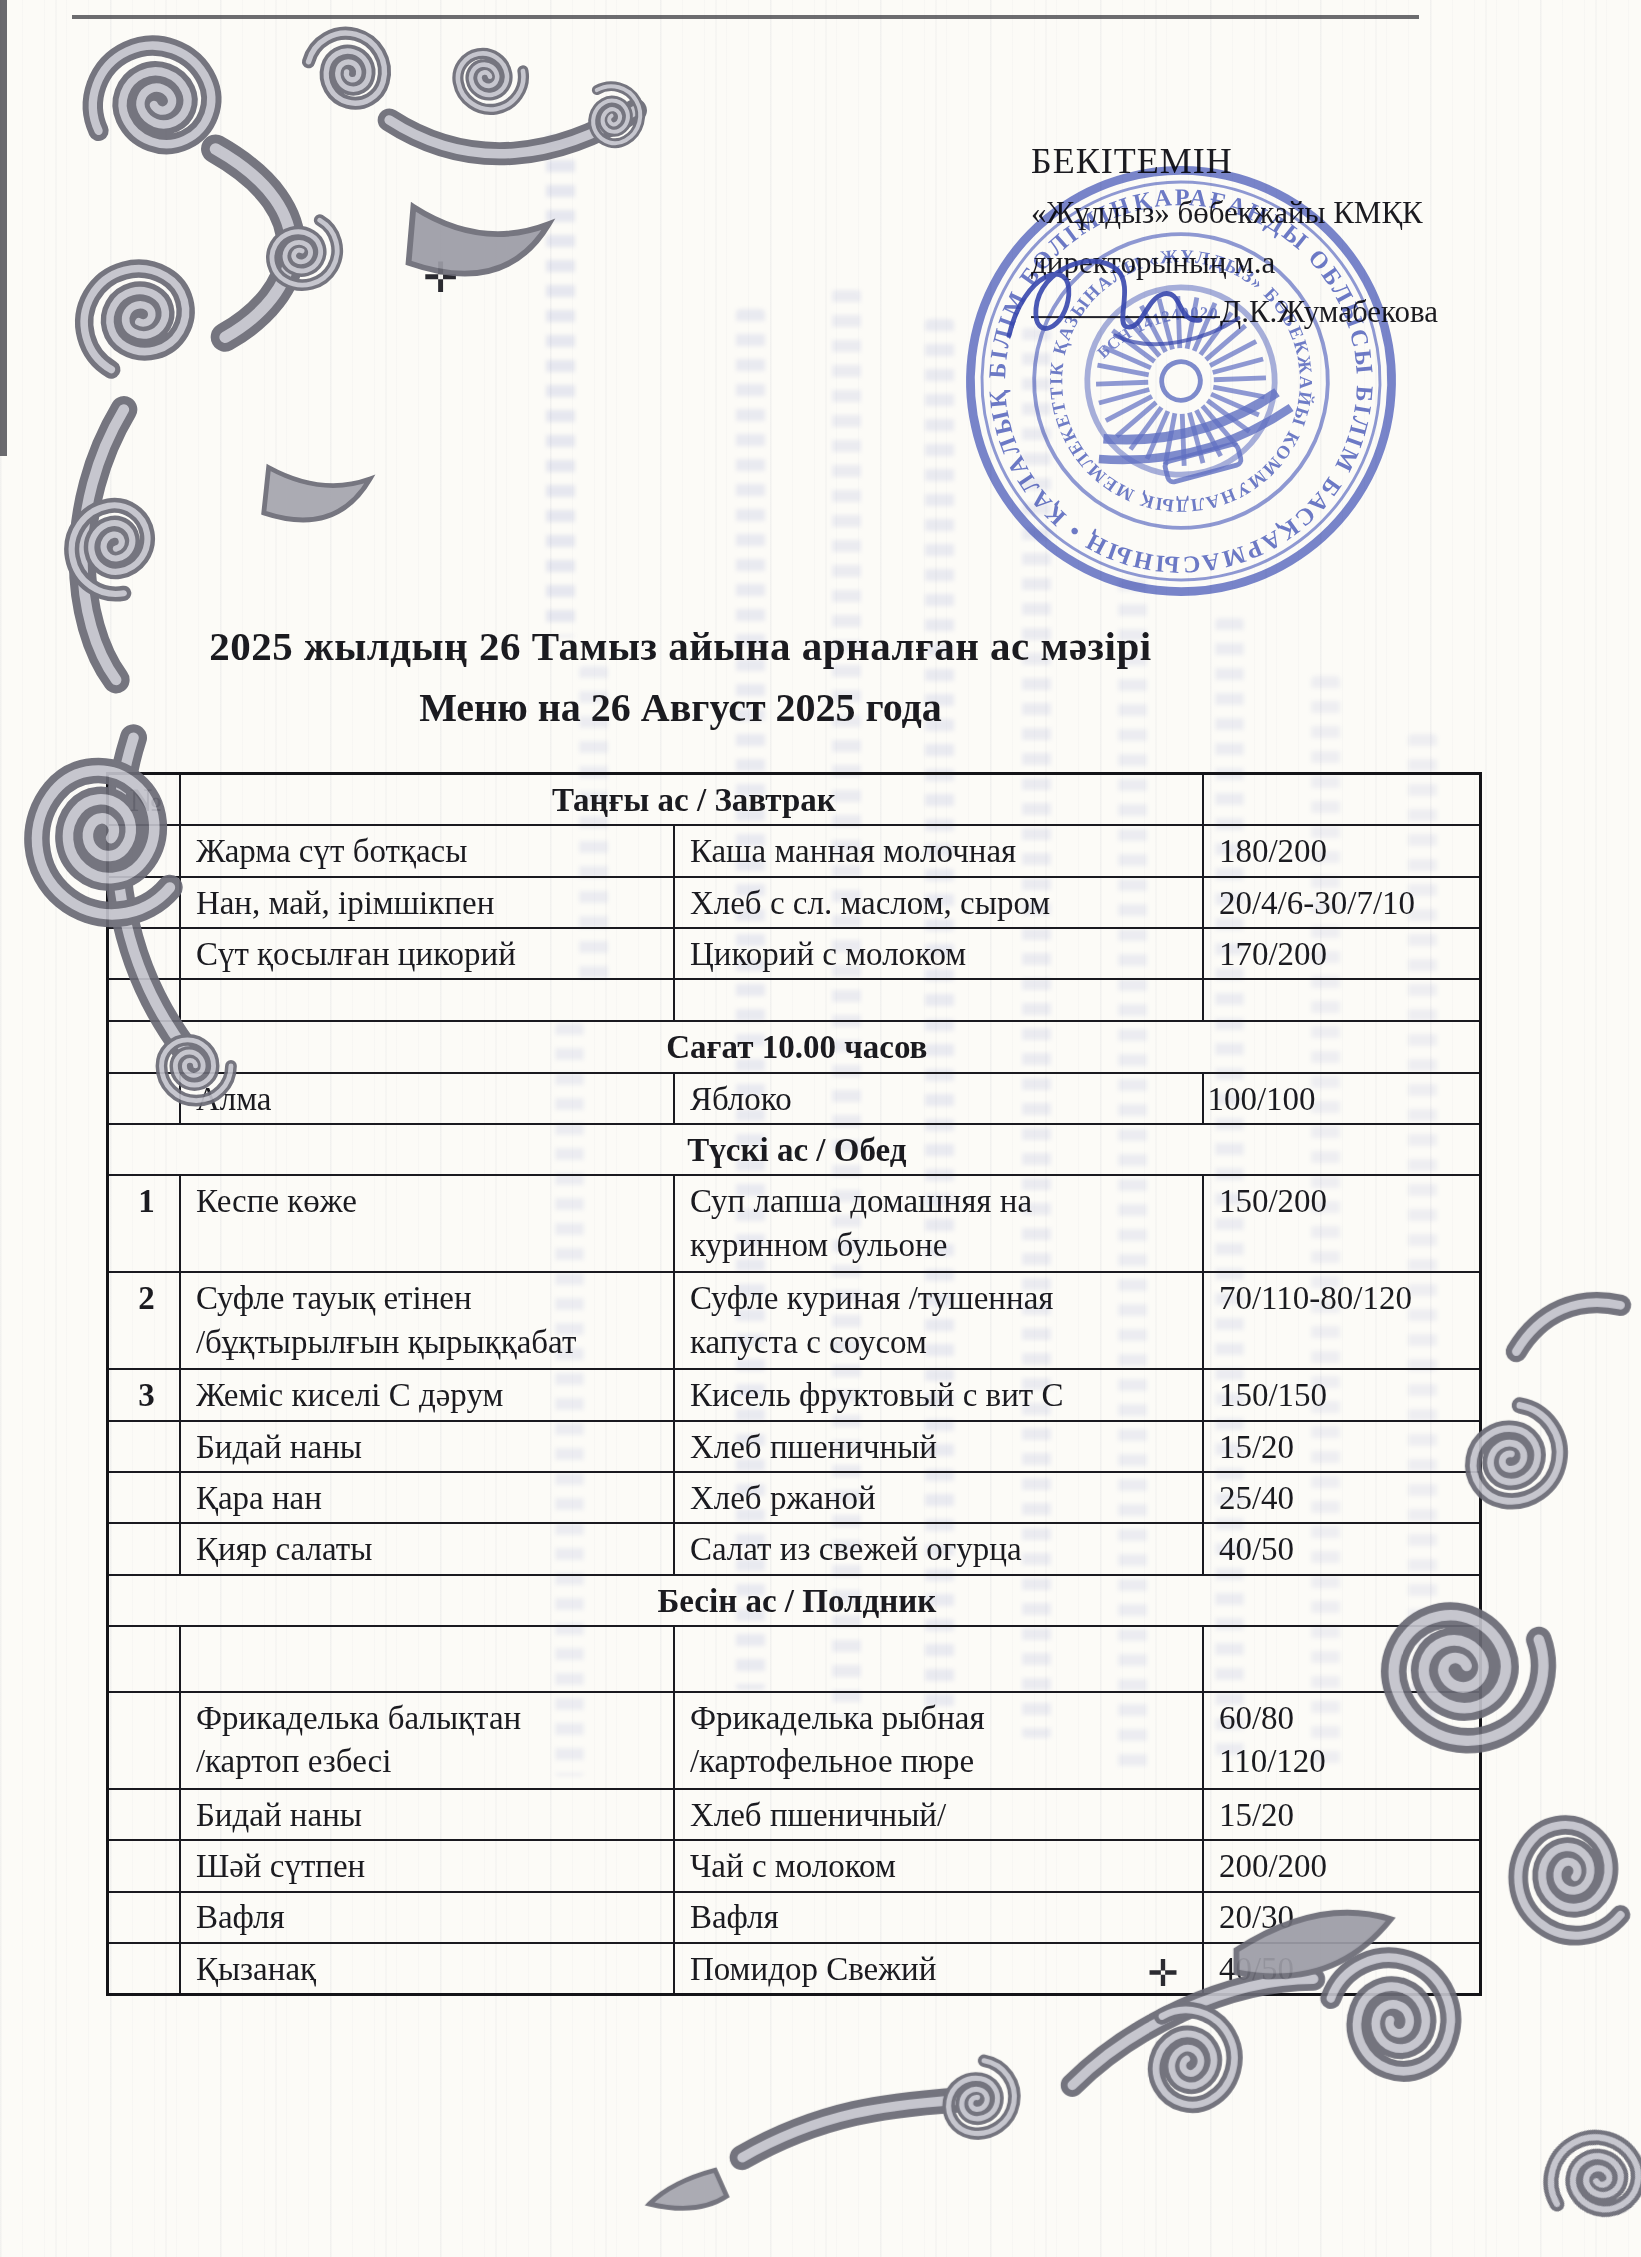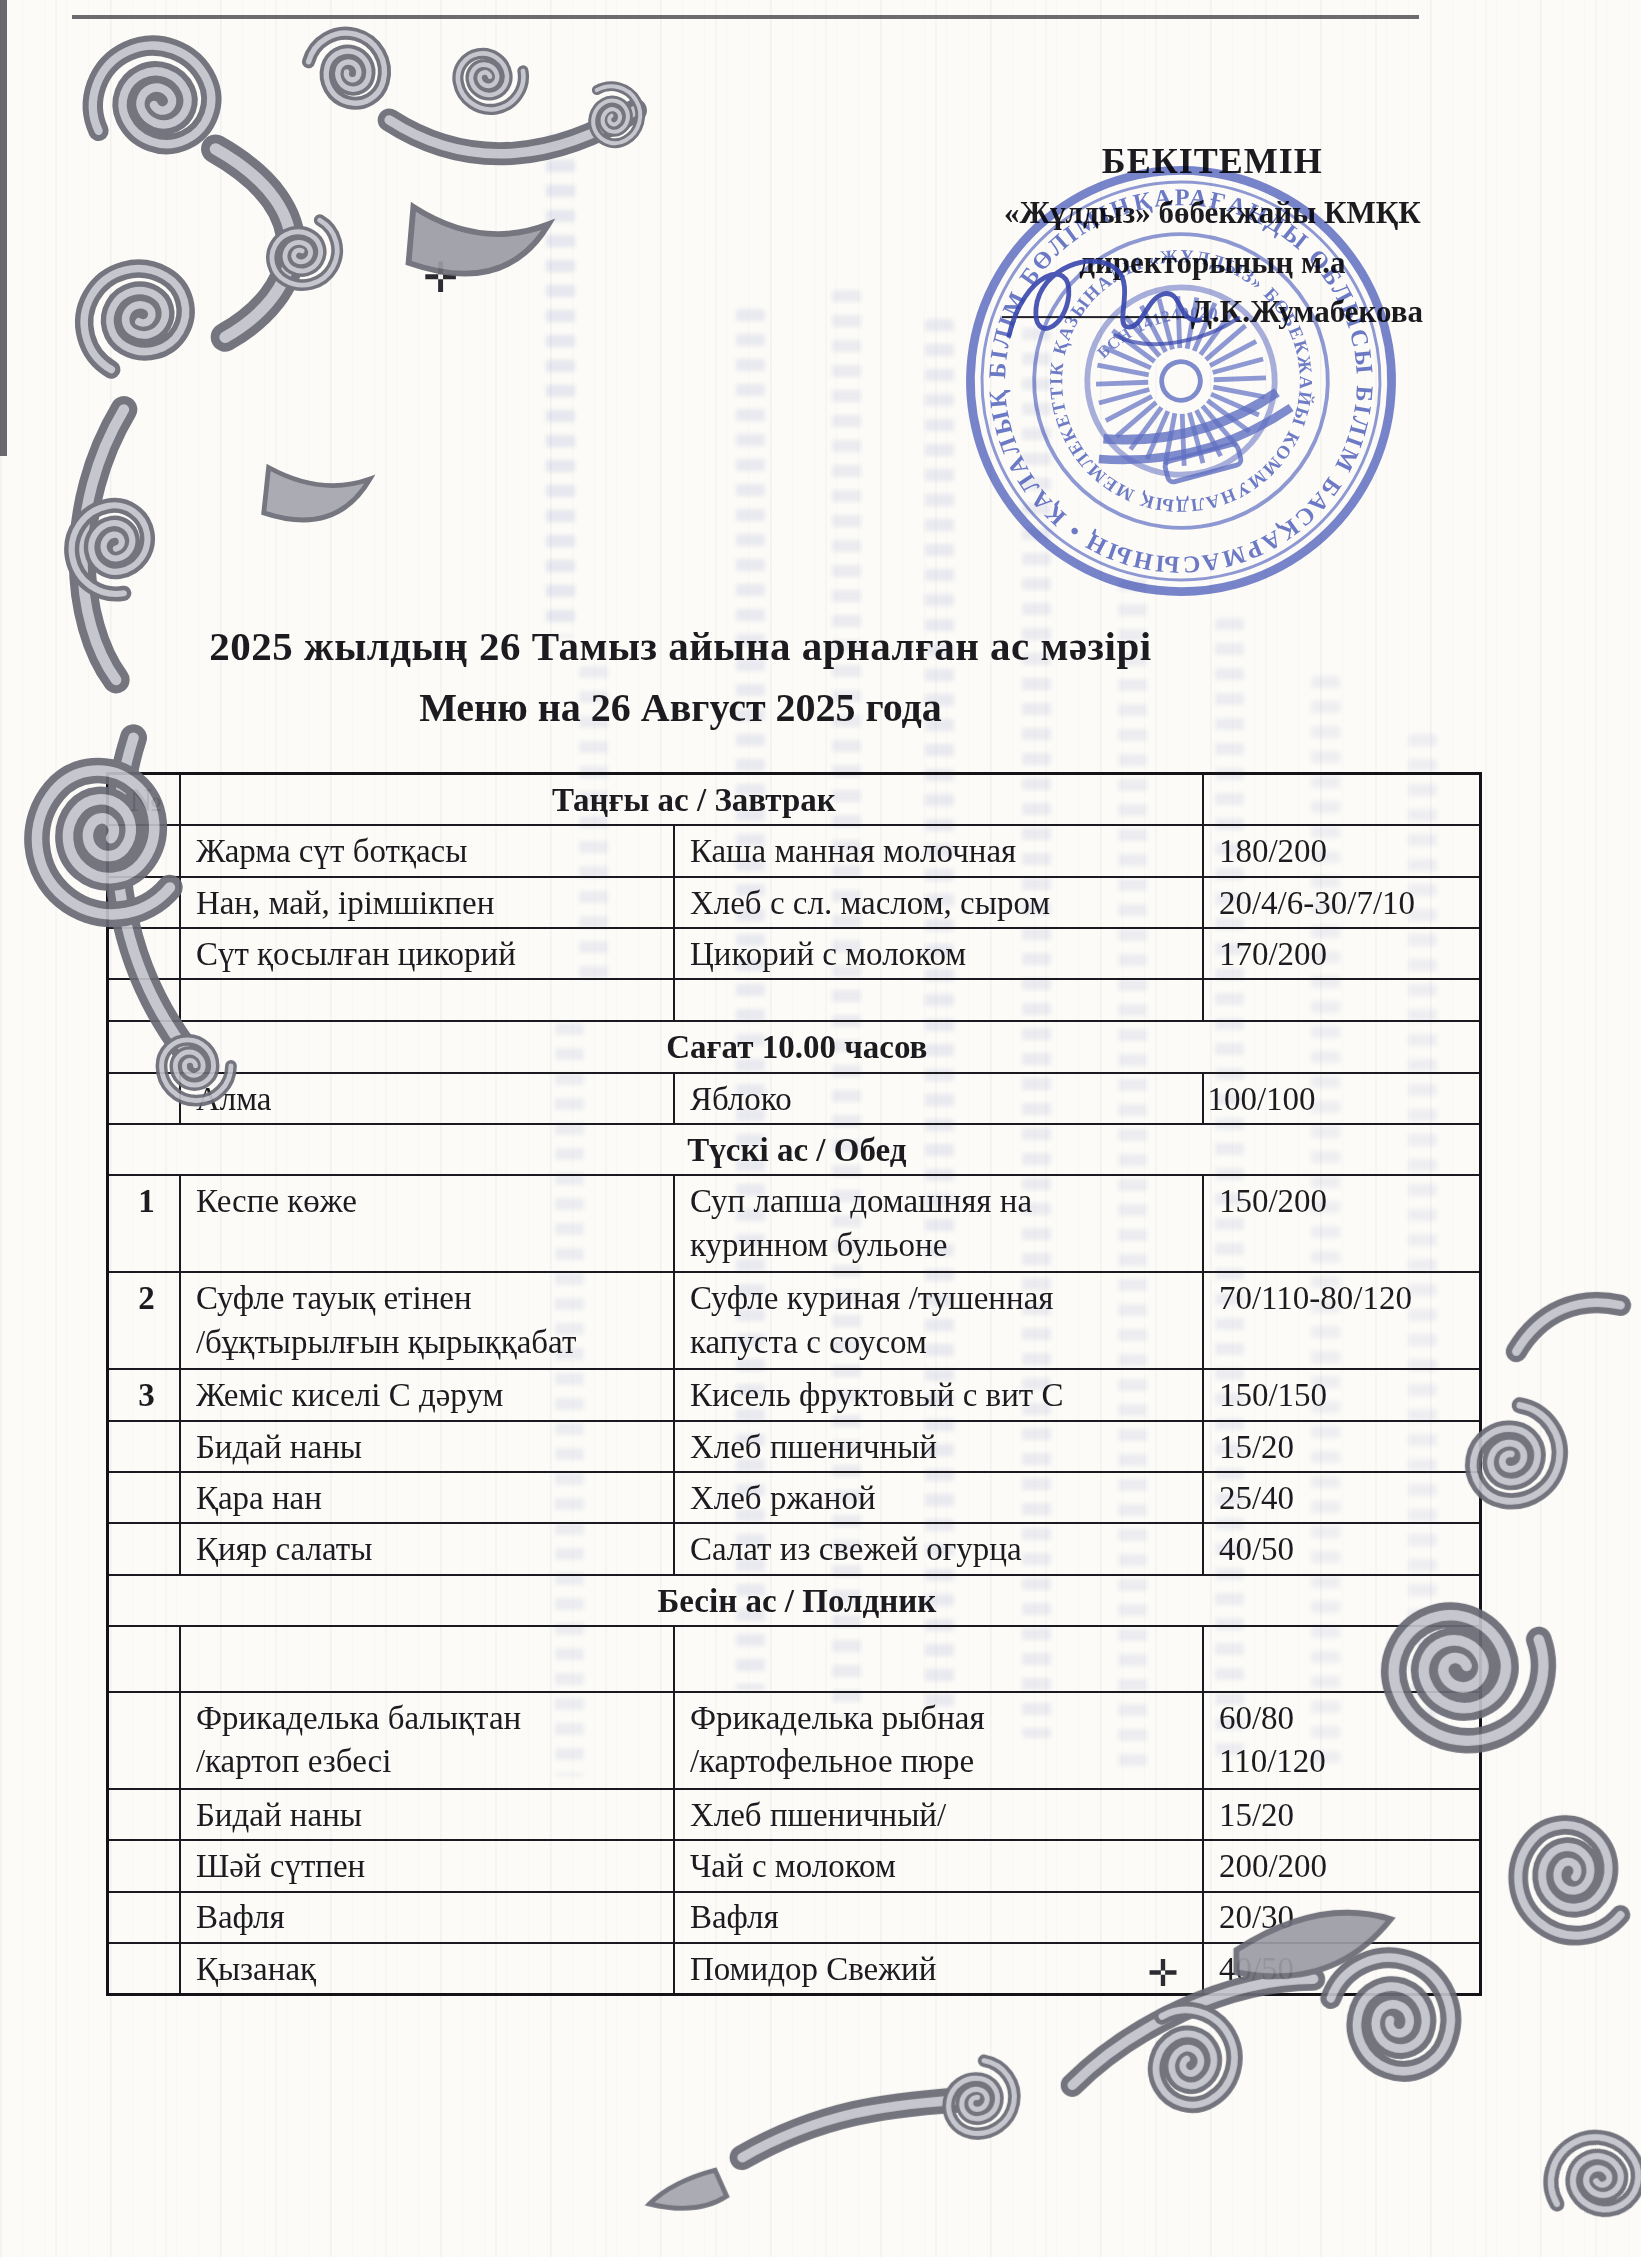--- a/index.html
+++ b/index.html
@@ -12,21 +12,21 @@
   
   .edge-left{position:absolute;left:0;top:0;width:6.8px;height:456px;background:#3a3a40;opacity:.75;z-index:1;}
   .edge-top{position:absolute;left:72px;top:15.4px;width:1347px;height:3.9px;background:#2f2f35;opacity:.7;z-index:1;}
   
   .bleed{position:absolute;z-index:0;pointer-events:none;}
   .bleed .strip{position:absolute;width:29px;border-radius:3.9px;filter:blur(1.9px);
     background:repeating-linear-gradient(180deg, rgba(100,115,195,var(--a)) 0 11.6px, transparent 11.6px 25px);}
   
   .orn{position:absolute;z-index:3;pointer-events:none;}
   
-  .approval{position:absolute;top:143px;right:218px;text-align:center;z-index:2;line-height:1.0;font-weight:bold;}
+  .approval{position:absolute;top:143px;right:203px;text-align:left;z-index:2;line-height:1.0;}
   .approval .l{font-size:31px;margin-bottom:18.3px;white-space:nowrap;}
   .approval .l1{font-size:36px;letter-spacing:1px;}
   .sig-underline{display:inline-block;width:189px;border-bottom:2.9px solid #23232a;transform:translateY(-3.9px);}
   
   .stamp{position:absolute;left:954px;top:154px;width:454px;height:454px;z-index:4;mix-blend-mode:multiply;opacity:.88;}
   
   .signature{position:absolute;left:980px;top:239px;width:328px;height:135px;z-index:5;}
   
   .titles{position:absolute;left:0;right:280px;top:622px;text-align:center;z-index:2;}
   .titles .t1{font-size:41px;font-weight:bold;letter-spacing:0.5px;}

